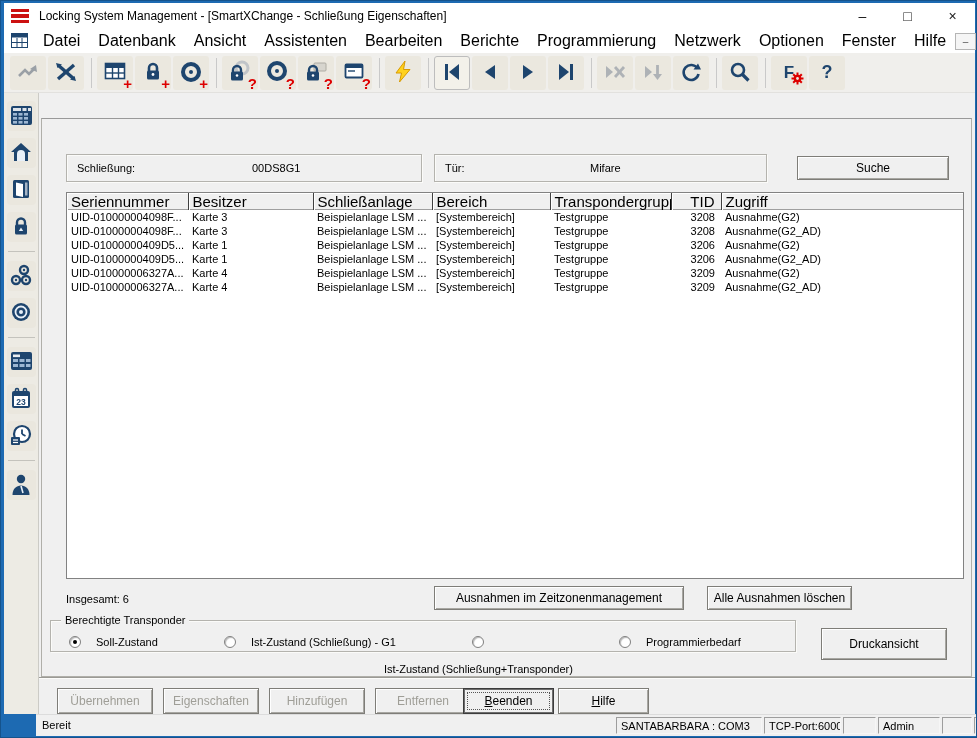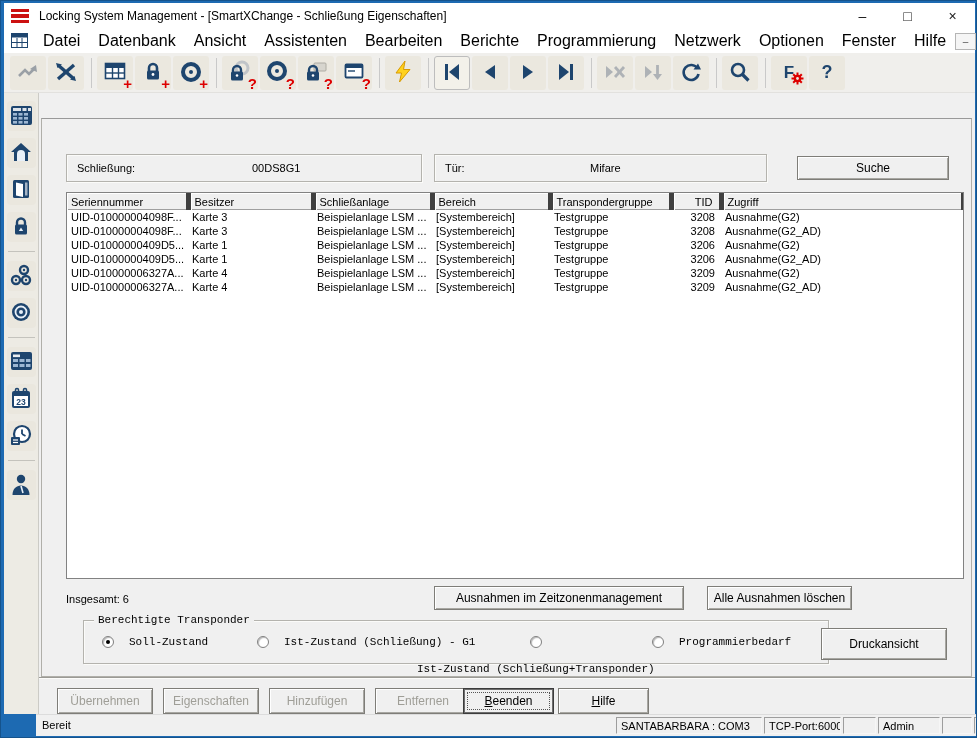--- a/index.html
+++ b/index.html
@@ -43,25 +43,25 @@
   .tab.active { height:23px; padding-top:5px; background:#f0f0f0; position:relative; z-index:4; box-shadow:0 1px 0 #f0f0f0; }
   #panel { position:absolute; left:40px; top:117px; width:931px; height:559px; background:#f0f0f0; border:1px solid #b0afa9; border-top:1px solid #999; z-index:2; }
   
   .fieldbox { position:absolute; height:28px; border:1px solid #b4b3ae; box-shadow:1px 1px 0 #fbfbf9, inset 1px 1px 0 #fbfbf9; display:flex; align-items:center; }
   .fieldbox .flabel { margin-left:10px; }
   .fieldbox .fvalue { position:absolute; }
   .btn { background:#f0f0f0; border:1px solid #7e7d78; box-shadow:inset 1px 1px 0 #fff, inset -1px -1px 0 #a8a7a2; display:flex; align-items:center; justify-content:center; font-size:12px; }
   
   #grid { position:absolute; left:24px; top:73px; width:898px; height:387px; background:#fff; border:1px solid #828282; overflow:hidden; }
   #grid table { border-collapse:collapse; table-layout:fixed; width:896px; }
-  #grid th { height:17px; background:#f0f0f0; font-weight:normal; text-align:left; padding:0 4px; border-right:5px solid #404040; box-shadow:inset 1px 1px 0 #fff, inset 0 -1px 0 #9f9f9f; white-space:nowrap; overflow:hidden; font-size:11px; }
+  #grid th { height:17px; background:#f0f0f0; font-weight:normal; text-align:left; padding:0 4px; border-right:1px solid #404040; box-shadow:inset 1px 1px 0 #fff, inset 0 -1px 0 #9f9f9f; white-space:nowrap; overflow:hidden; font-size:15px; }
   #grid td { height:14px; padding:0 4px; font-size:11px; white-space:nowrap; overflow:hidden; }
   #grid th.num, #grid td.num { text-align:right; padding-right:6px; }
   
-  #berechtigte-box { position:absolute; left:41px; top:501px; width:746px; height:44px; border:1px solid #b4b3ae; box-shadow:1px 1px 0 #fbfbf9, inset 1px 1px 0 #fbfbf9;font-family:Liberation Mono, monospace; }
+  #berechtigte-box { position:absolute; left:8px; top:501px; width:746px; height:32px; border:1px solid #b4b3ae; box-shadow:1px 1px 0 #fbfbf9, inset 1px 1px 0 #fbfbf9; }
   #berechtigte-box .legend { position:absolute; top:-7px; left:10px; background:#f0f0f0; padding:0 4px; }
   .radio-item { position:absolute; top:15px; display:flex; align-items:center; gap:15px; }
   .radio { width:12px; height:12px; border-radius:50%; background:#fff; border:1px solid #808080; box-shadow:inset 1px 1px 1px #b9b9b9; position:relative; flex:0 0 auto; }
   .radio.checked::after { content:""; position:absolute; left:3px; top:3px; width:4px; height:4px; border-radius:50%; background:#000; }
   
   #footer-strip { position:absolute; left:38px; top:676px; width:936px; height:37px; background:#f0f0f0; box-shadow:inset 0 1px 0 #9b9a95, inset 0 2px 0 #fcfcfa; }
   .fbtn { position:absolute; top:11px; height:26px; }
   .fbtn.disabled { color:#9f9e97; }
   .fbtn.default { border:1px solid #3c3c3c; box-shadow:inset 0 0 0 1px #6d6d6d; }
   .fbtn.default::after { content:""; position:absolute; inset:3px; border:1px dotted #555; }

